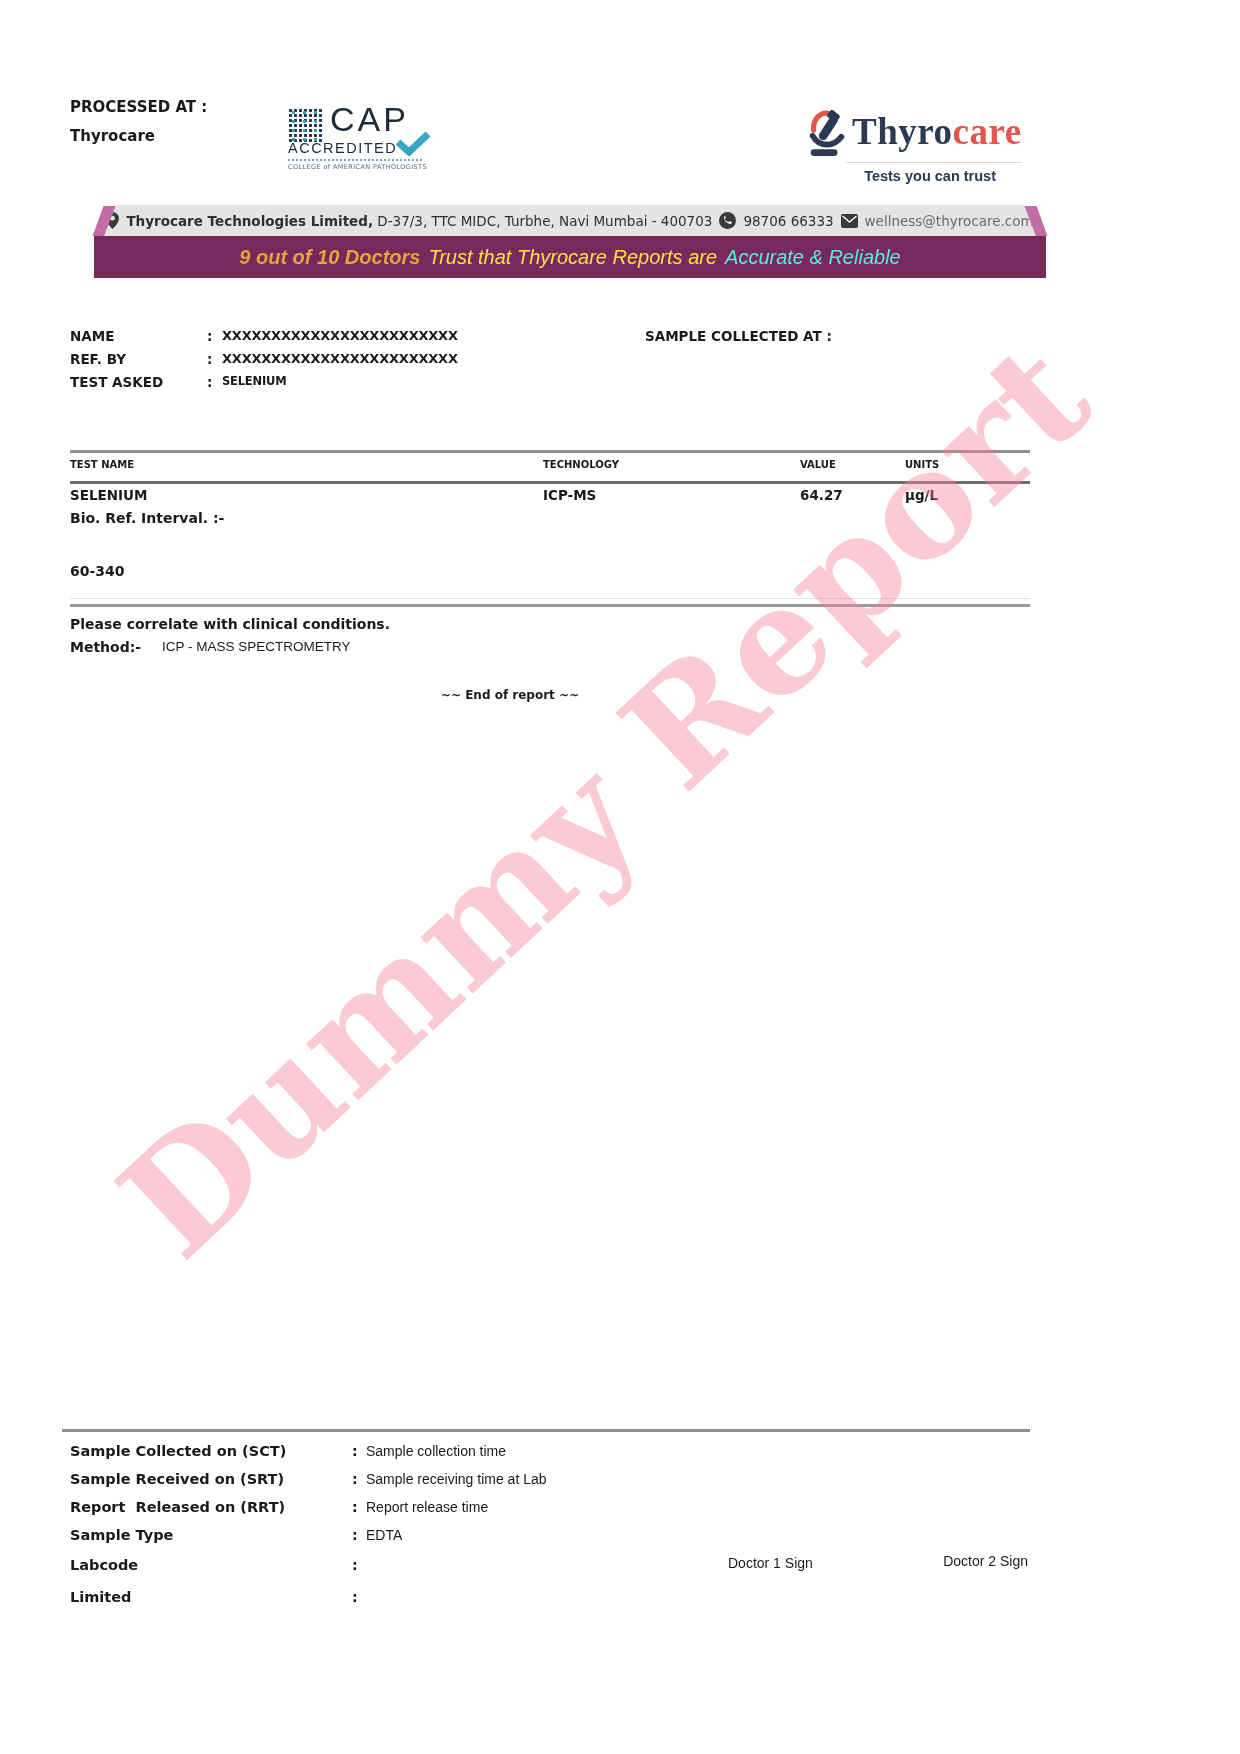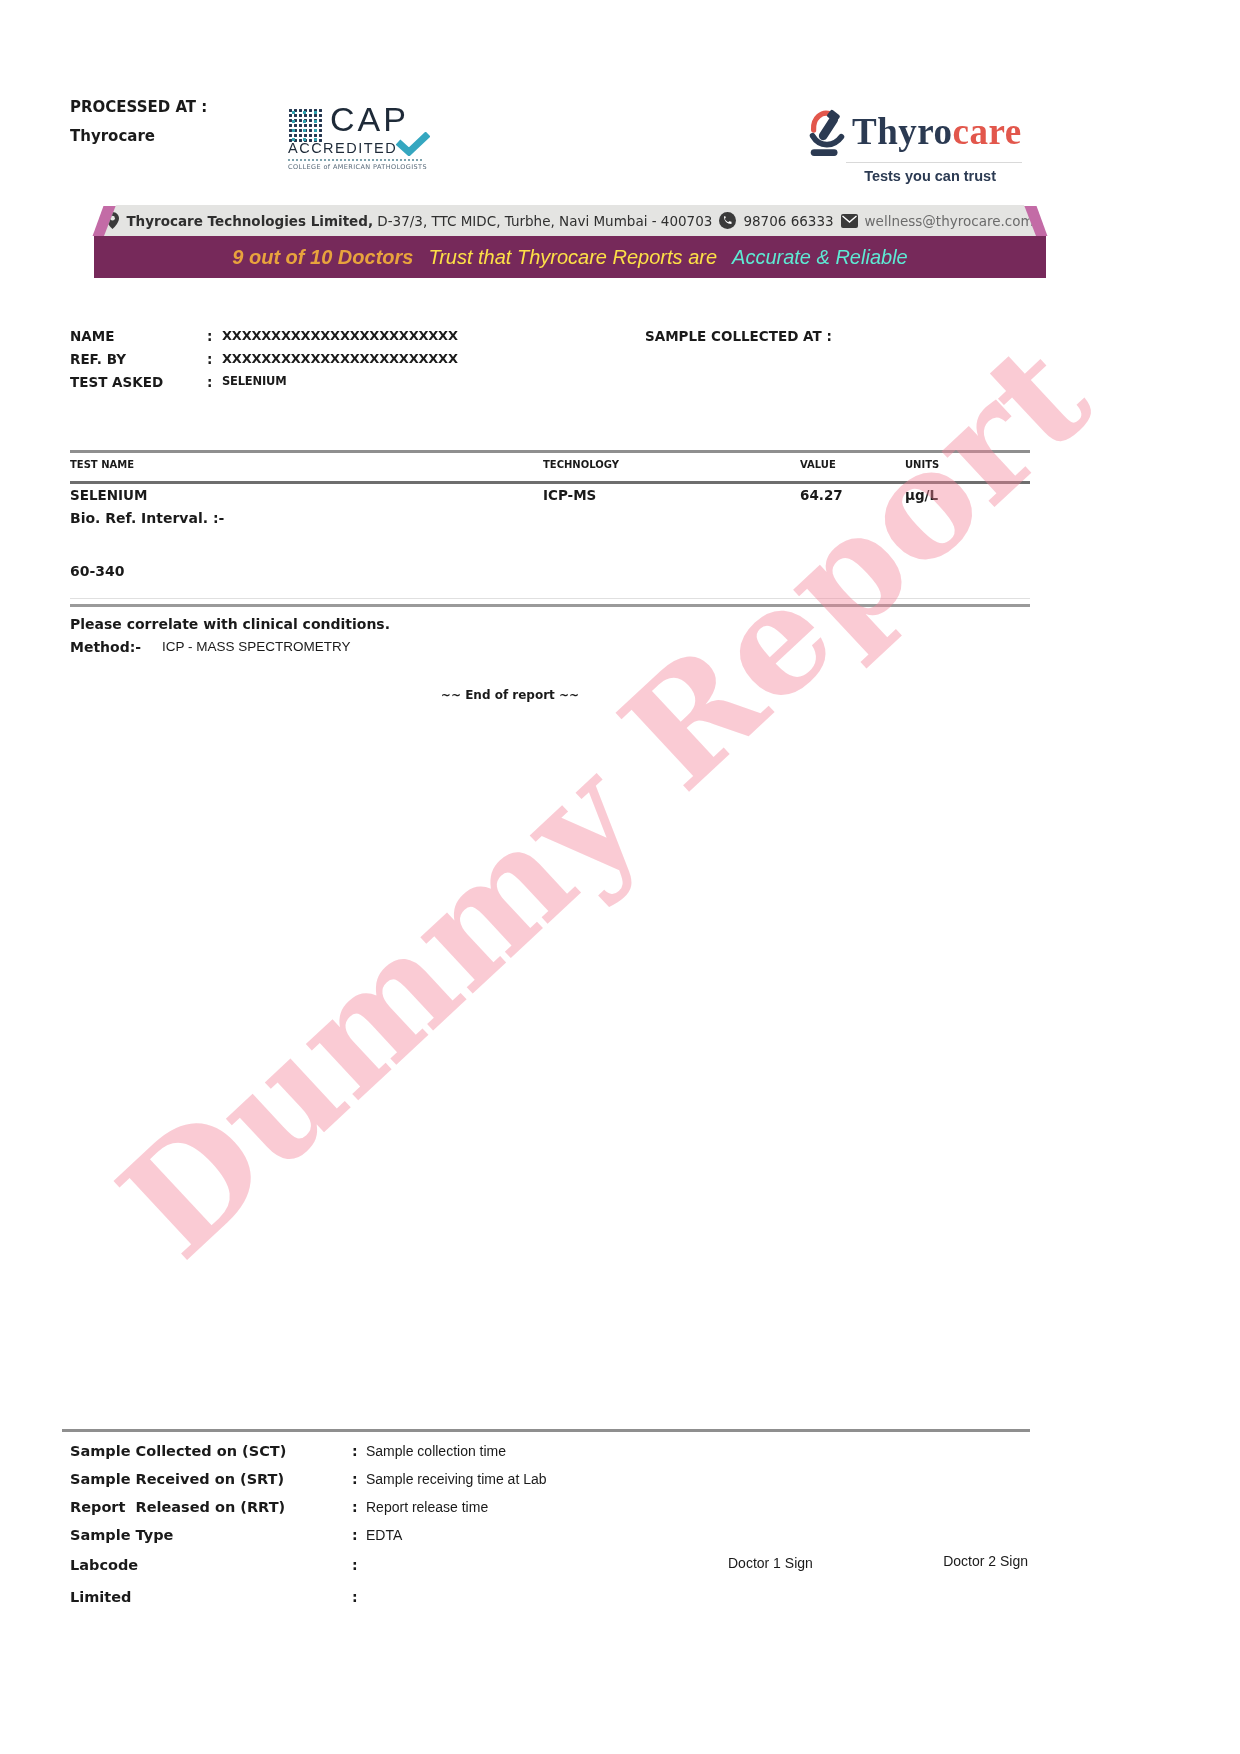--- a/index.html
+++ b/index.html
@@ -41,21 +41,21 @@
   .ribbon{left:78px;top:205px;width:952px;height:91px;margin-left:16px;}
   .pink-l{position:absolute;left:4px;top:1px;width:30px;height:30px;background:#c36ba6;transform:skewX(-20deg);}
   .pink-r{position:absolute;right:4px;top:1px;width:30px;height:30px;background:#c36ba6;transform:skewX(20deg);}
   .graybar{position:absolute;left:10px;right:10px;top:0;height:31px;background:#e4e4e2;
     clip-path:polygon(12px 0,calc(100% - 12px) 0,100% 100%,0 100%);
     display:flex;align-items:center;justify-content:center;gap:7px;font-size:13.5px;color:#2f2f2f;}
   .graybar .bold{font-weight:bold;}
   .graybar .email{color:#6b6b6b;}
   .icon-badge{display:inline-flex;align-items:center;justify-content:center;}
   .purpleband{position:absolute;left:0;right:0;top:31px;height:42px;background:#76295a;
-    display:flex;align-items:center;justify-content:center;gap:15px;
+    display:flex;align-items:center;justify-content:center;gap:8px;
     font-family:"Liberation Sans",sans-serif;font-style:italic;font-size:20px;}
   .purpleband .gold{color:#e8a33d;font-weight:bold;}
   .purpleband .white{color:#fde047;}
   .purpleband .emph{color:#5eead4;font-weight:normal;}
 
   
   .info-label{font-size:13.5px;font-weight:bold;}
   .info-colon{font-size:13.5px;font-weight:bold;}
   .info-value{font-size:13px;font-weight:bold;letter-spacing:-0.2px;}
   .r-name{top:328px;} .r-ref{top:351px;} .r-test{top:374px;}

